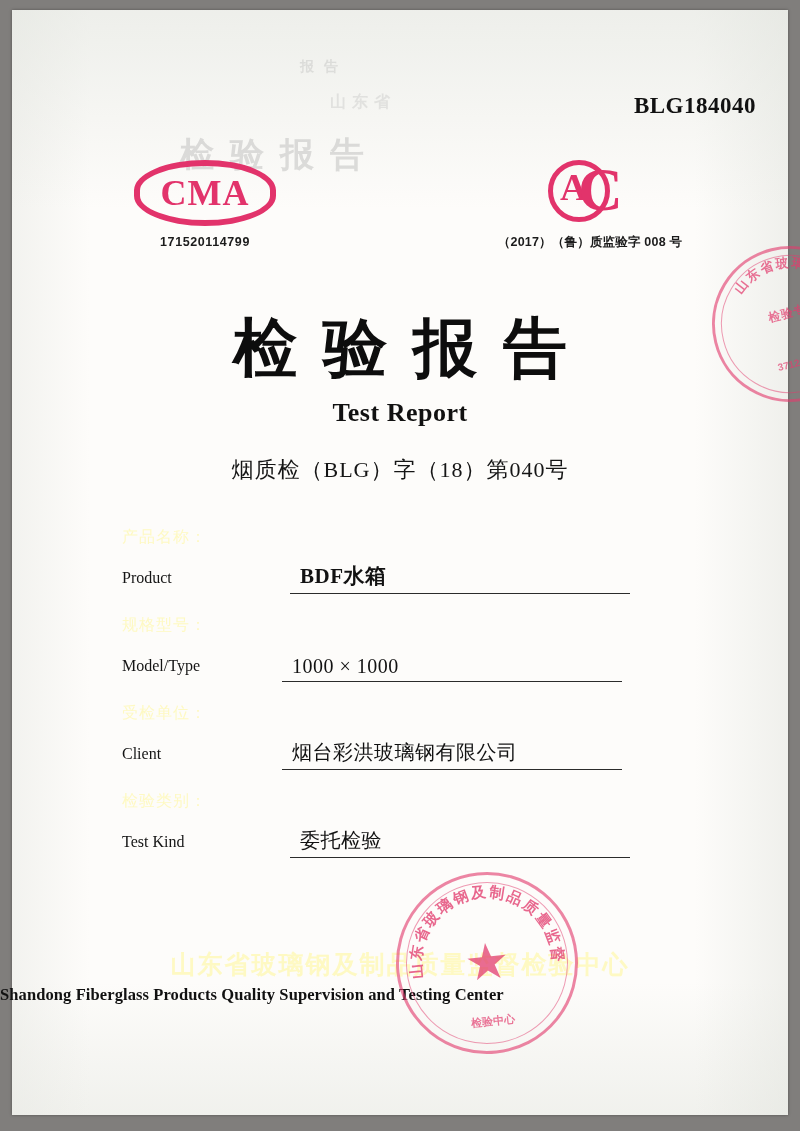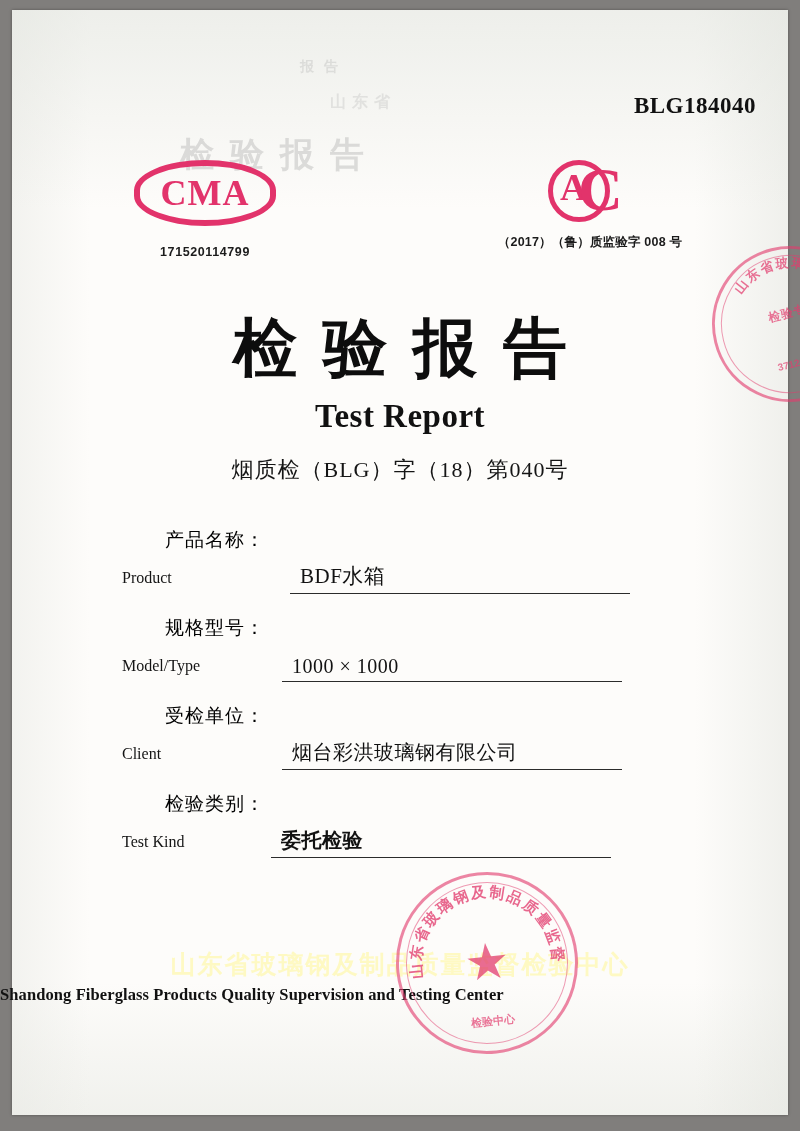--- a/index.html
+++ b/index.html
@@ -81,21 +81,21 @@
     align-items: center;
     justify-content: center;
     font-family: "Liberation Serif", serif;
     font-weight: bold;
     font-size: 36px;
     letter-spacing: 1px;
     color: #e2336b;
     line-height: 1;
   }
   #cma-code {
-    margin-top: 19px;
+    margin-top: 9px;
     font-family: "Liberation Sans", sans-serif;
     font-size: 12.5px;
     font-weight: bold;
     letter-spacing: 0.6px;
     color: #1b1b1b;
   }
 
   
   #cal-block {
     position: absolute;
@@ -162,21 +162,21 @@
     letter-spacing: 26px;
     text-indent: 26px;
     color: #0d0d0d;
   }
   #title-en {
     position: absolute;
     left: 0;
     right: 0;
     top: 398px;
     text-align: center;
-    font-size: 33px;
+    font-size: 26px;
     font-weight: bold;
     letter-spacing: 0.5px;
     color: #111;
   }
   #doc-no {
     position: absolute;
     left: 0;
     right: 0;
     top: 455px;
     text-align: center;
@@ -193,24 +193,23 @@
     width: 530px;
   }
   .field {
     position: relative;
     height: 88px;
   }
   .field .label-cn {
     position: absolute;
     left: 0;
     top: 0;
-    font-size: 19px;
+    font-size: 16px;
     letter-spacing: 1px;
-    color: #000000;
-    margin-left: 43px;
+    color: #fef9c3;
   }
   .field .label-en {
     position: absolute;
     left: 0;
     top: 42px;
     font-size: 16px;
     color: #141414;
   }
   .field .value-wrap {
     position: absolute;
@@ -225,22 +224,22 @@
     left: 10px;
     bottom: 3px;
     font-size: 20px;
     color: #121212;
     letter-spacing: 0.5px;
     white-space: nowrap;
   }
   .field.f-product .value-wrap { left: 168px; width: 340px; }
   .field.f-model .value-wrap   { left: 160px; width: 340px; }
   .field.f-client .value-wrap  { left: 160px; width: 340px; }
-  .field.f-kind .value-wrap    { left: 149px; width: 340px; font-weight: bold; }
-  .field.f-product .value { font-weight: normal; font-size: 21px; }
+  .field.f-kind .value-wrap    { left: 168px; width: 340px; }
+  .field.f-product .value { font-weight: bold; font-size: 21px; }
 
   
   #footer-cn {
     position: absolute;
     left: 0;
     right: 0;
     top: 948px;
     text-align: center;
     font-size: 25px;
     font-weight: bold;

